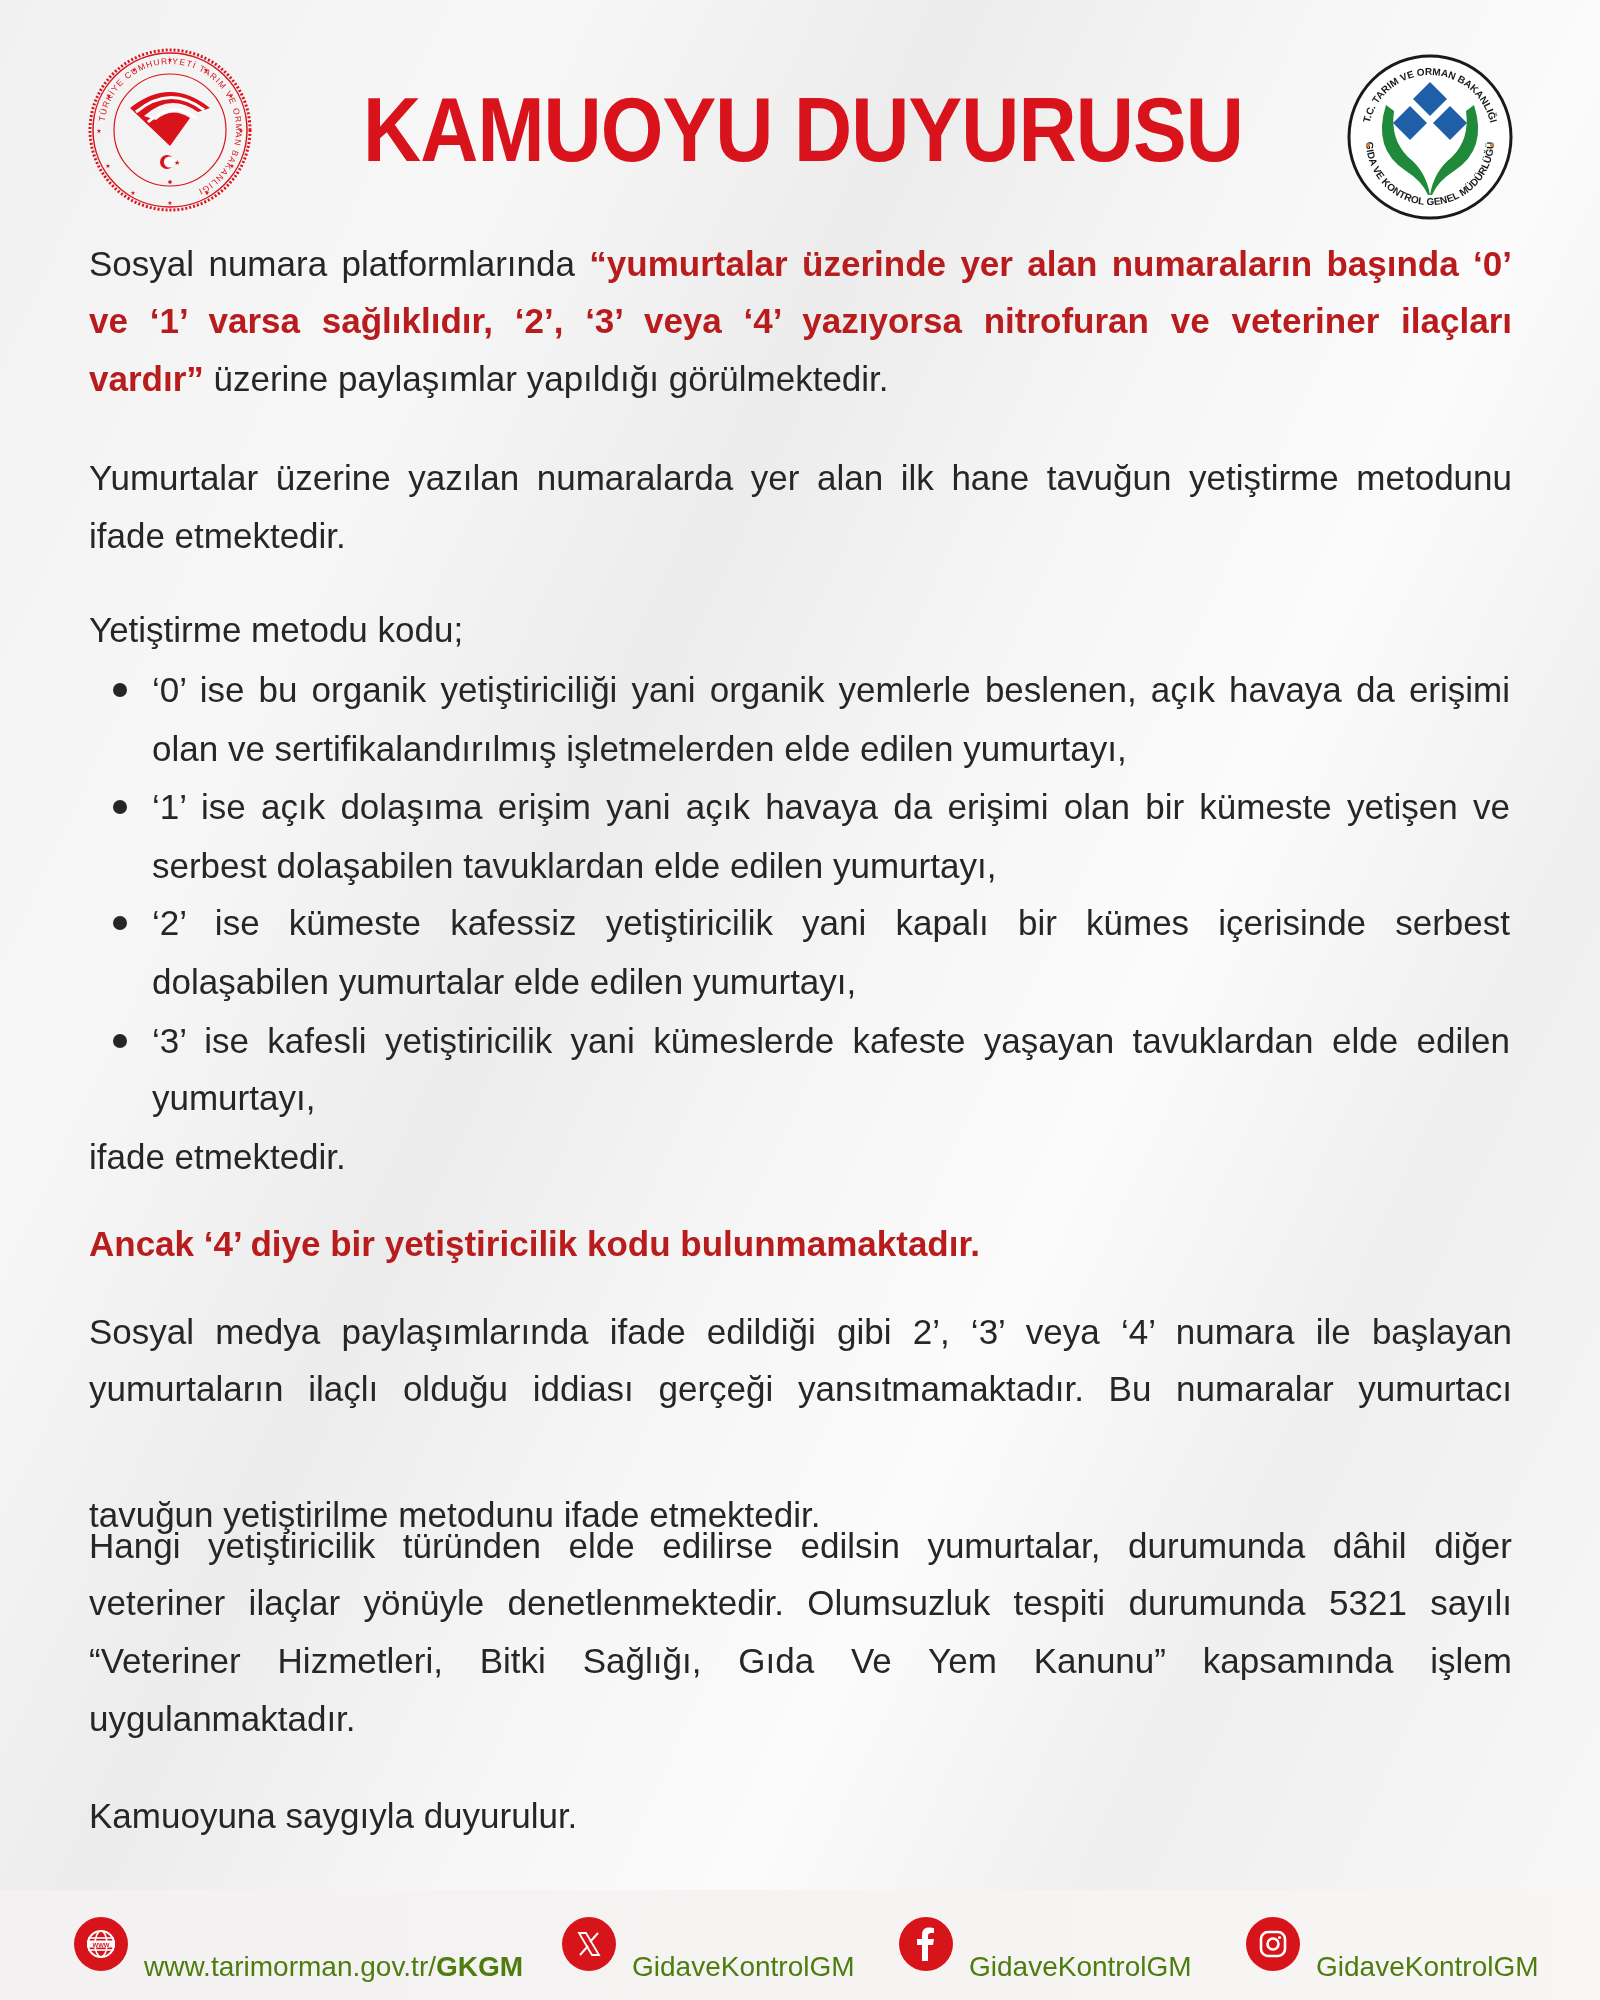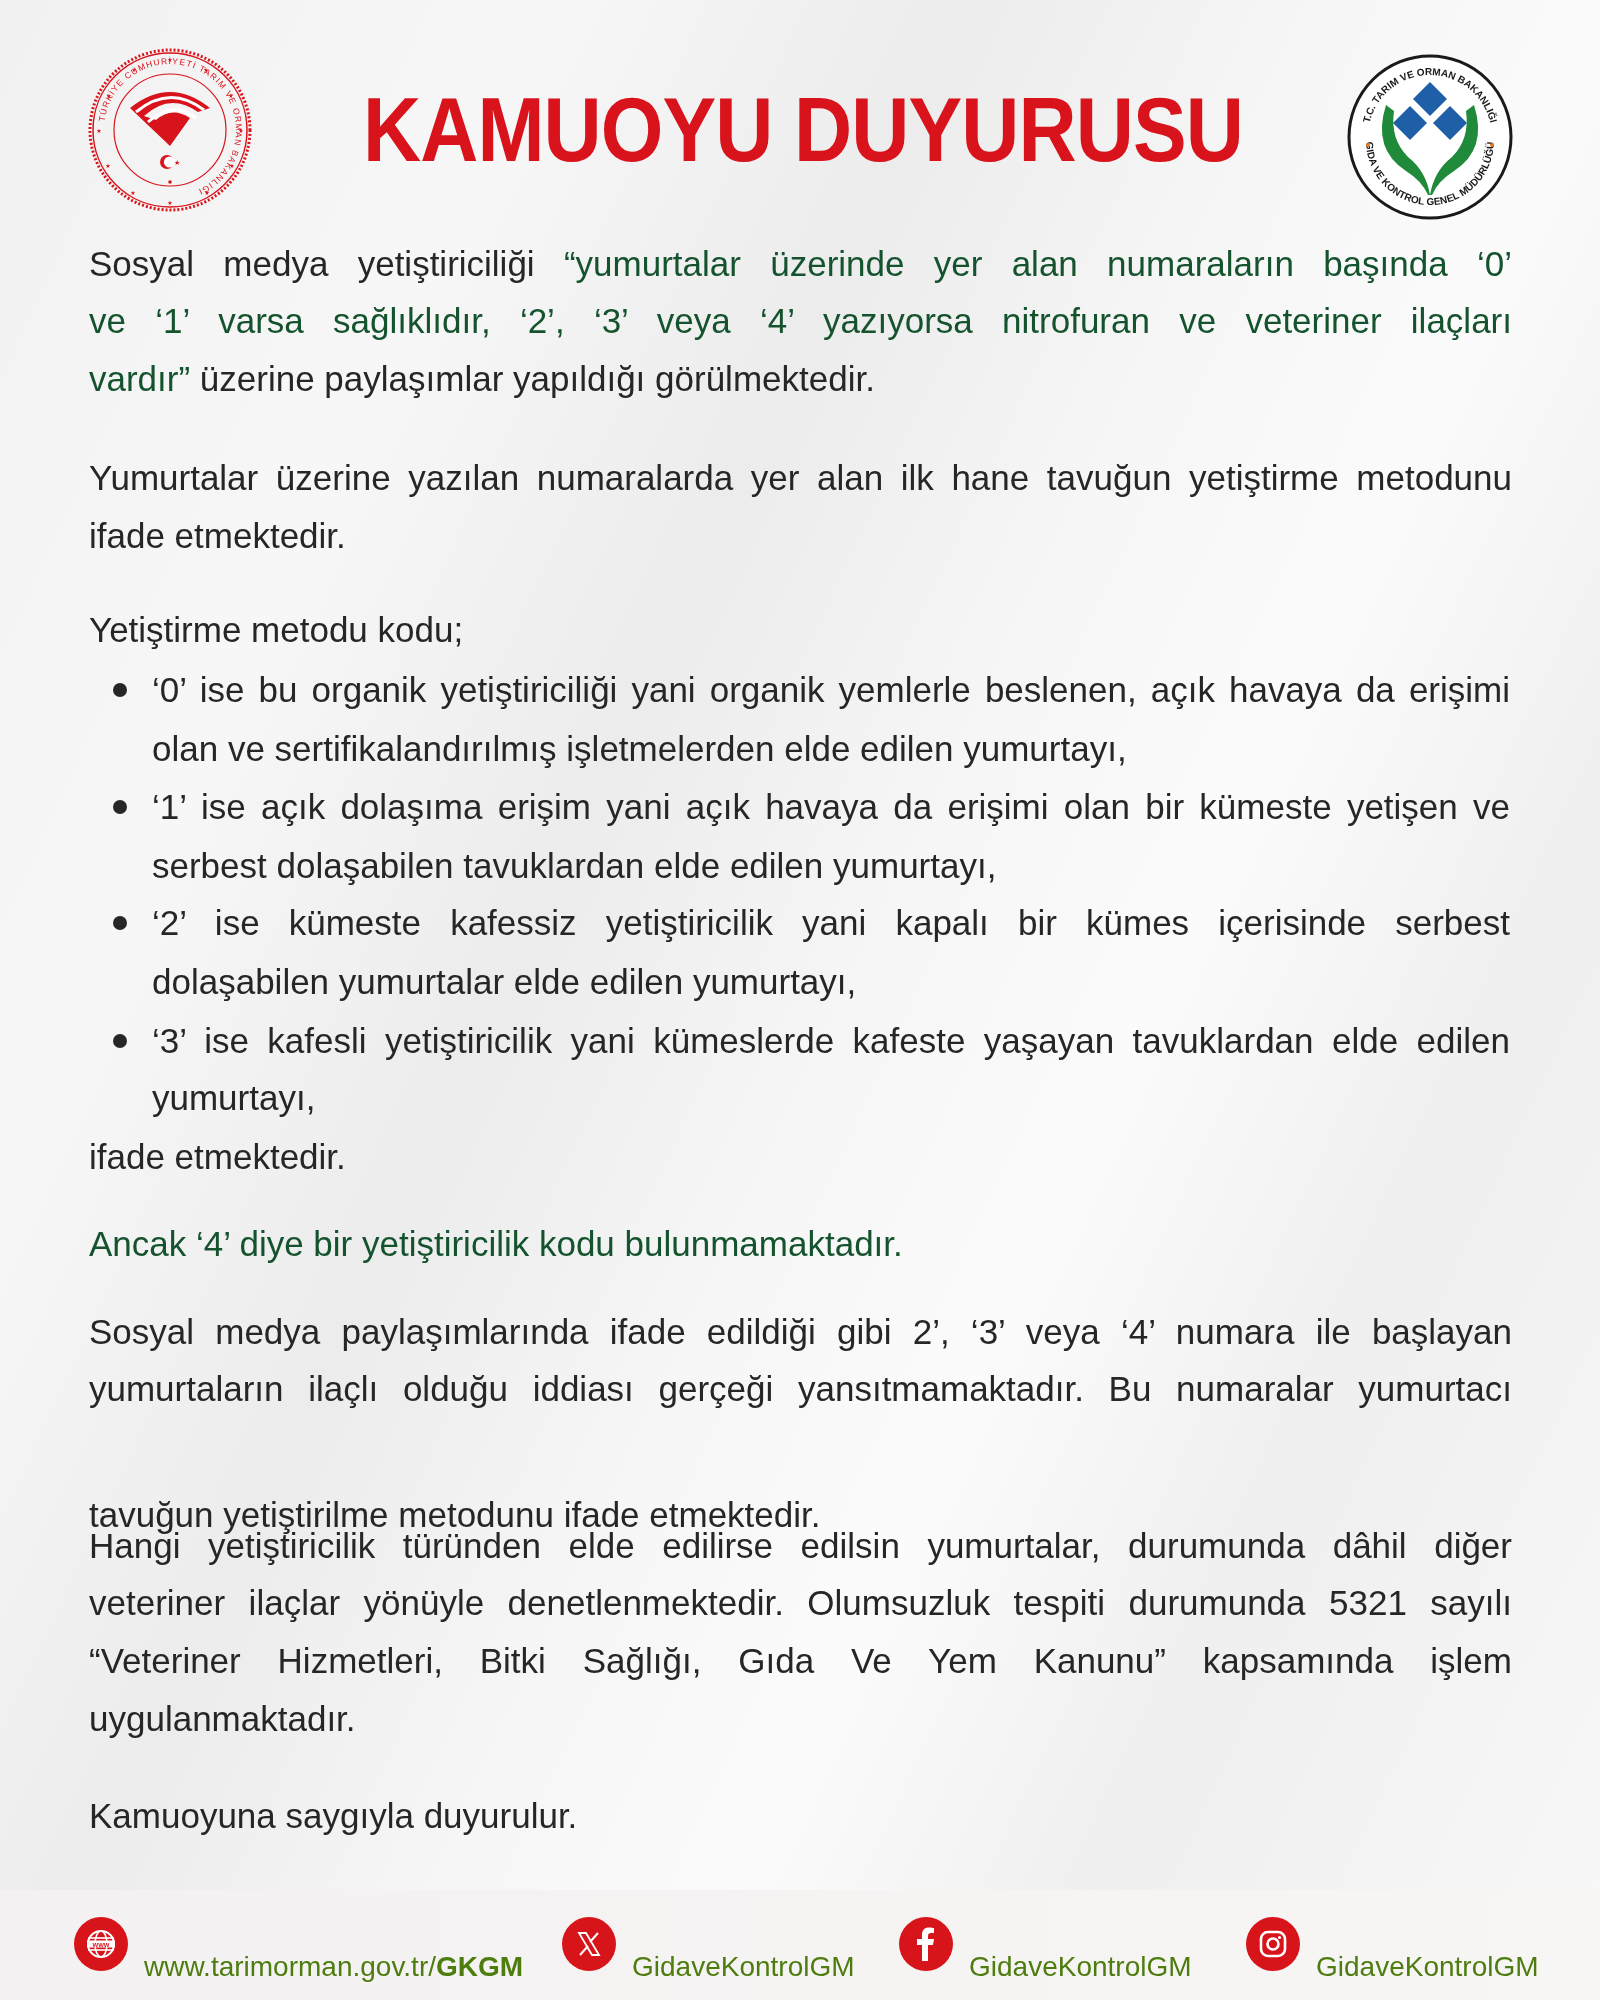--- a/index.html
+++ b/index.html
@@ -22,21 +22,21 @@
   }
 
   
   .ln {
     position: absolute; left: 89px; width: 1423px; height: 50px;
     font-size: 35px; line-height: 50px; white-space: nowrap;
     color: #262626; transform-origin: left center;
   }
   .ln.ind { left: 152px; width: 1358px; }
   .ln.just { text-align: justify; text-align-last: justify; }
-  .b { font-weight: normal; color: #14532d; }
+  .b { font-weight: bold; color: #b91c1c; }
   .bullet {
     position: absolute; left: 113px; width: 14px; height: 14px;
     border-radius: 50%; background: #262626;
   }
 
   
   .footer {
     position: absolute; left: 0; top: 1890px; width: 1600px; height: 110px;
     background: linear-gradient(90deg, #f3f1f1 0%, #f6f3f3 60%, #f8f5f5 100%);
   }
@@ -103,21 +103,21 @@
     <circle cx="146" cy="92" r="2" fill="#e07b1f"></circle>
     <path d="M40 52 Q26 96 60 118 Q76 128 82 142 L84 142 Q80 118 62 104 Q44 86 48 58 Z" fill="#1f8a3a"></path>
     <path d="M128 52 Q142 96 108 118 Q92 128 86 142 L84 142 Q88 118 106 104 Q124 86 120 58 Z" fill="#1f8a3a"></path>
     <rect x="72" y="34" width="24" height="24" transform="rotate(45 84 46)" fill="#1f5fa8"></rect>
     <rect x="52" y="58" width="24" height="24" transform="rotate(45 64 70)" fill="#1f5fa8"></rect>
     <rect x="92" y="58" width="24" height="24" transform="rotate(45 104 70)" fill="#1f5fa8"></rect>
   </svg>
 </div>
 
 <div class="ln just" style="top:239px">
-  <span>Sosyal medya yetiştiriciliği </span><span class="b">“yumurtalar üzerinde yer alan numaraların başında ‘0’</span>
+  <span>Sosyal numara platformlarında </span><span class="b">“yumurtalar üzerinde yer alan numaraların başında ‘0’</span>
 </div>
 <div class="ln just b" style="top:296px">ve ‘1’ varsa sağlıklıdır, ‘2’, ‘3’ veya ‘4’ yazıyorsa nitrofuran ve veteriner ilaçları</div>
 <div class="ln" style="top:354px">
   <span class="b">vardır”</span><span> üzerine paylaşımlar yapıldığı görülmektedir.</span>
 </div>
 
 <div class="ln just" style="top:453px">Yumurtalar üzerine yazılan numaralarda yer alan ilk hane tavuğun yetiştirme metodunu</div>
 <div class="ln" style="top:511px">ifade etmektedir.</div>
 
 <div class="ln" style="top:605px">Yetiştirme metodu kodu;</div>

